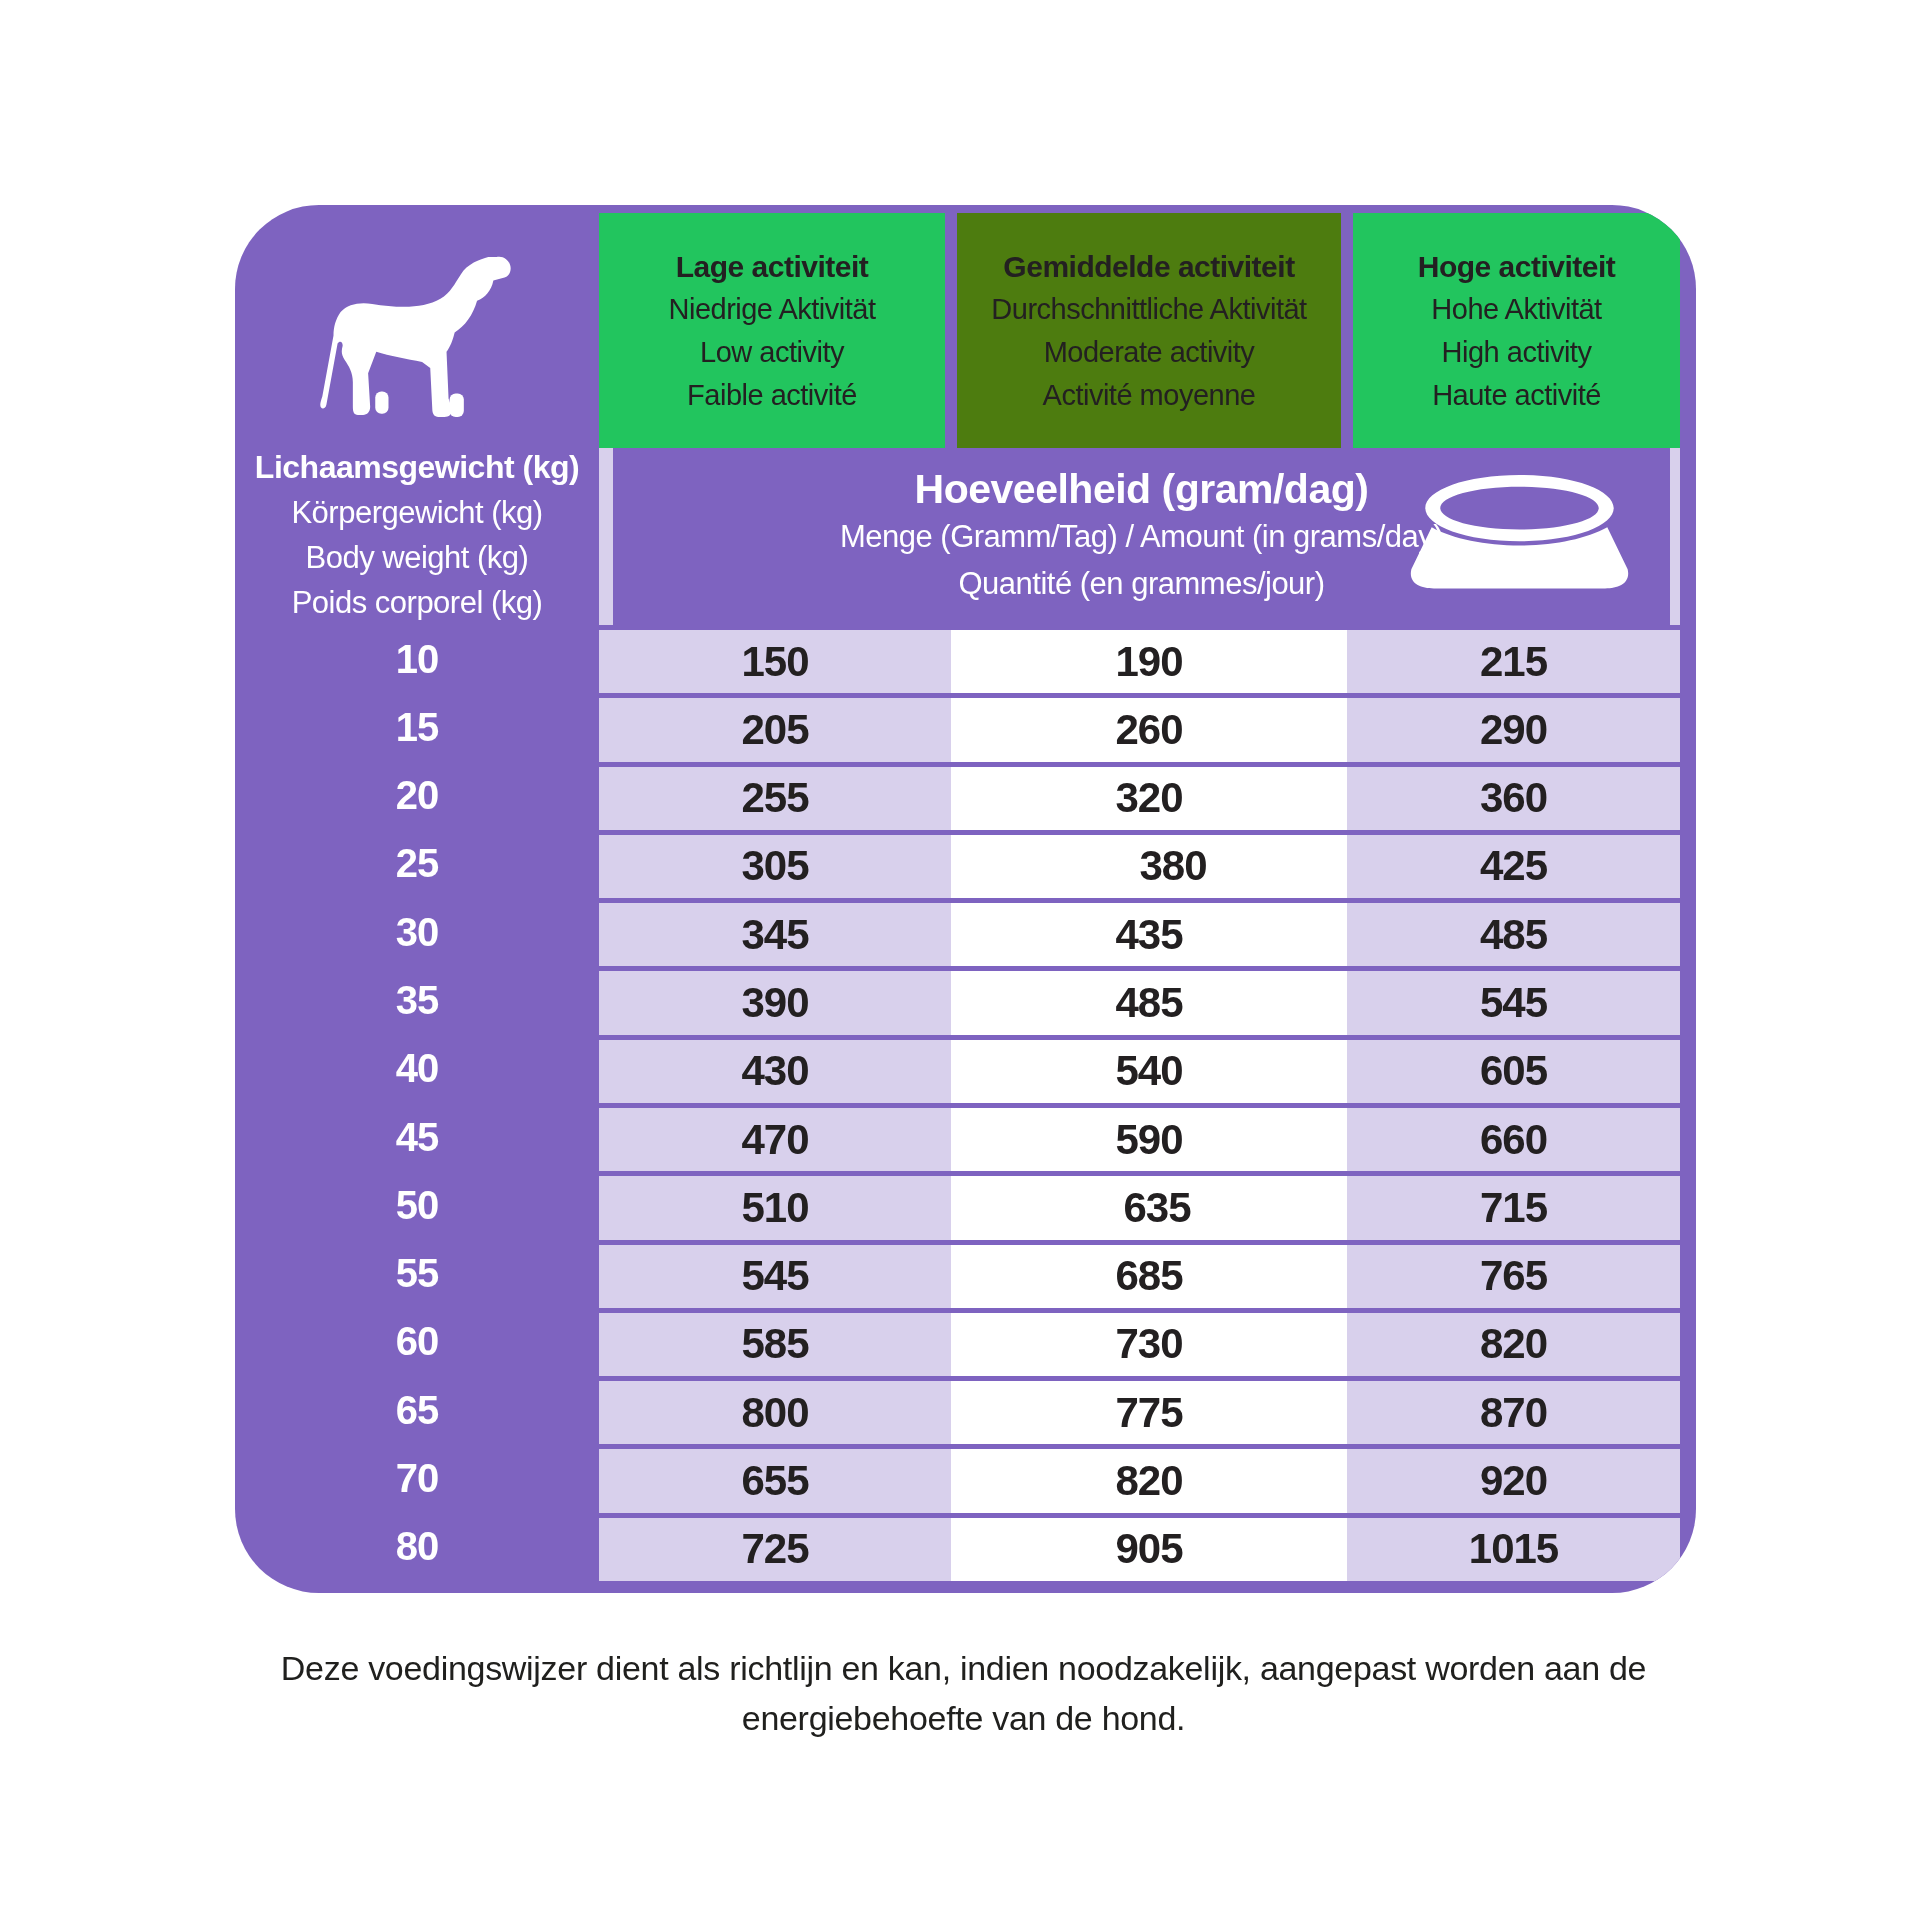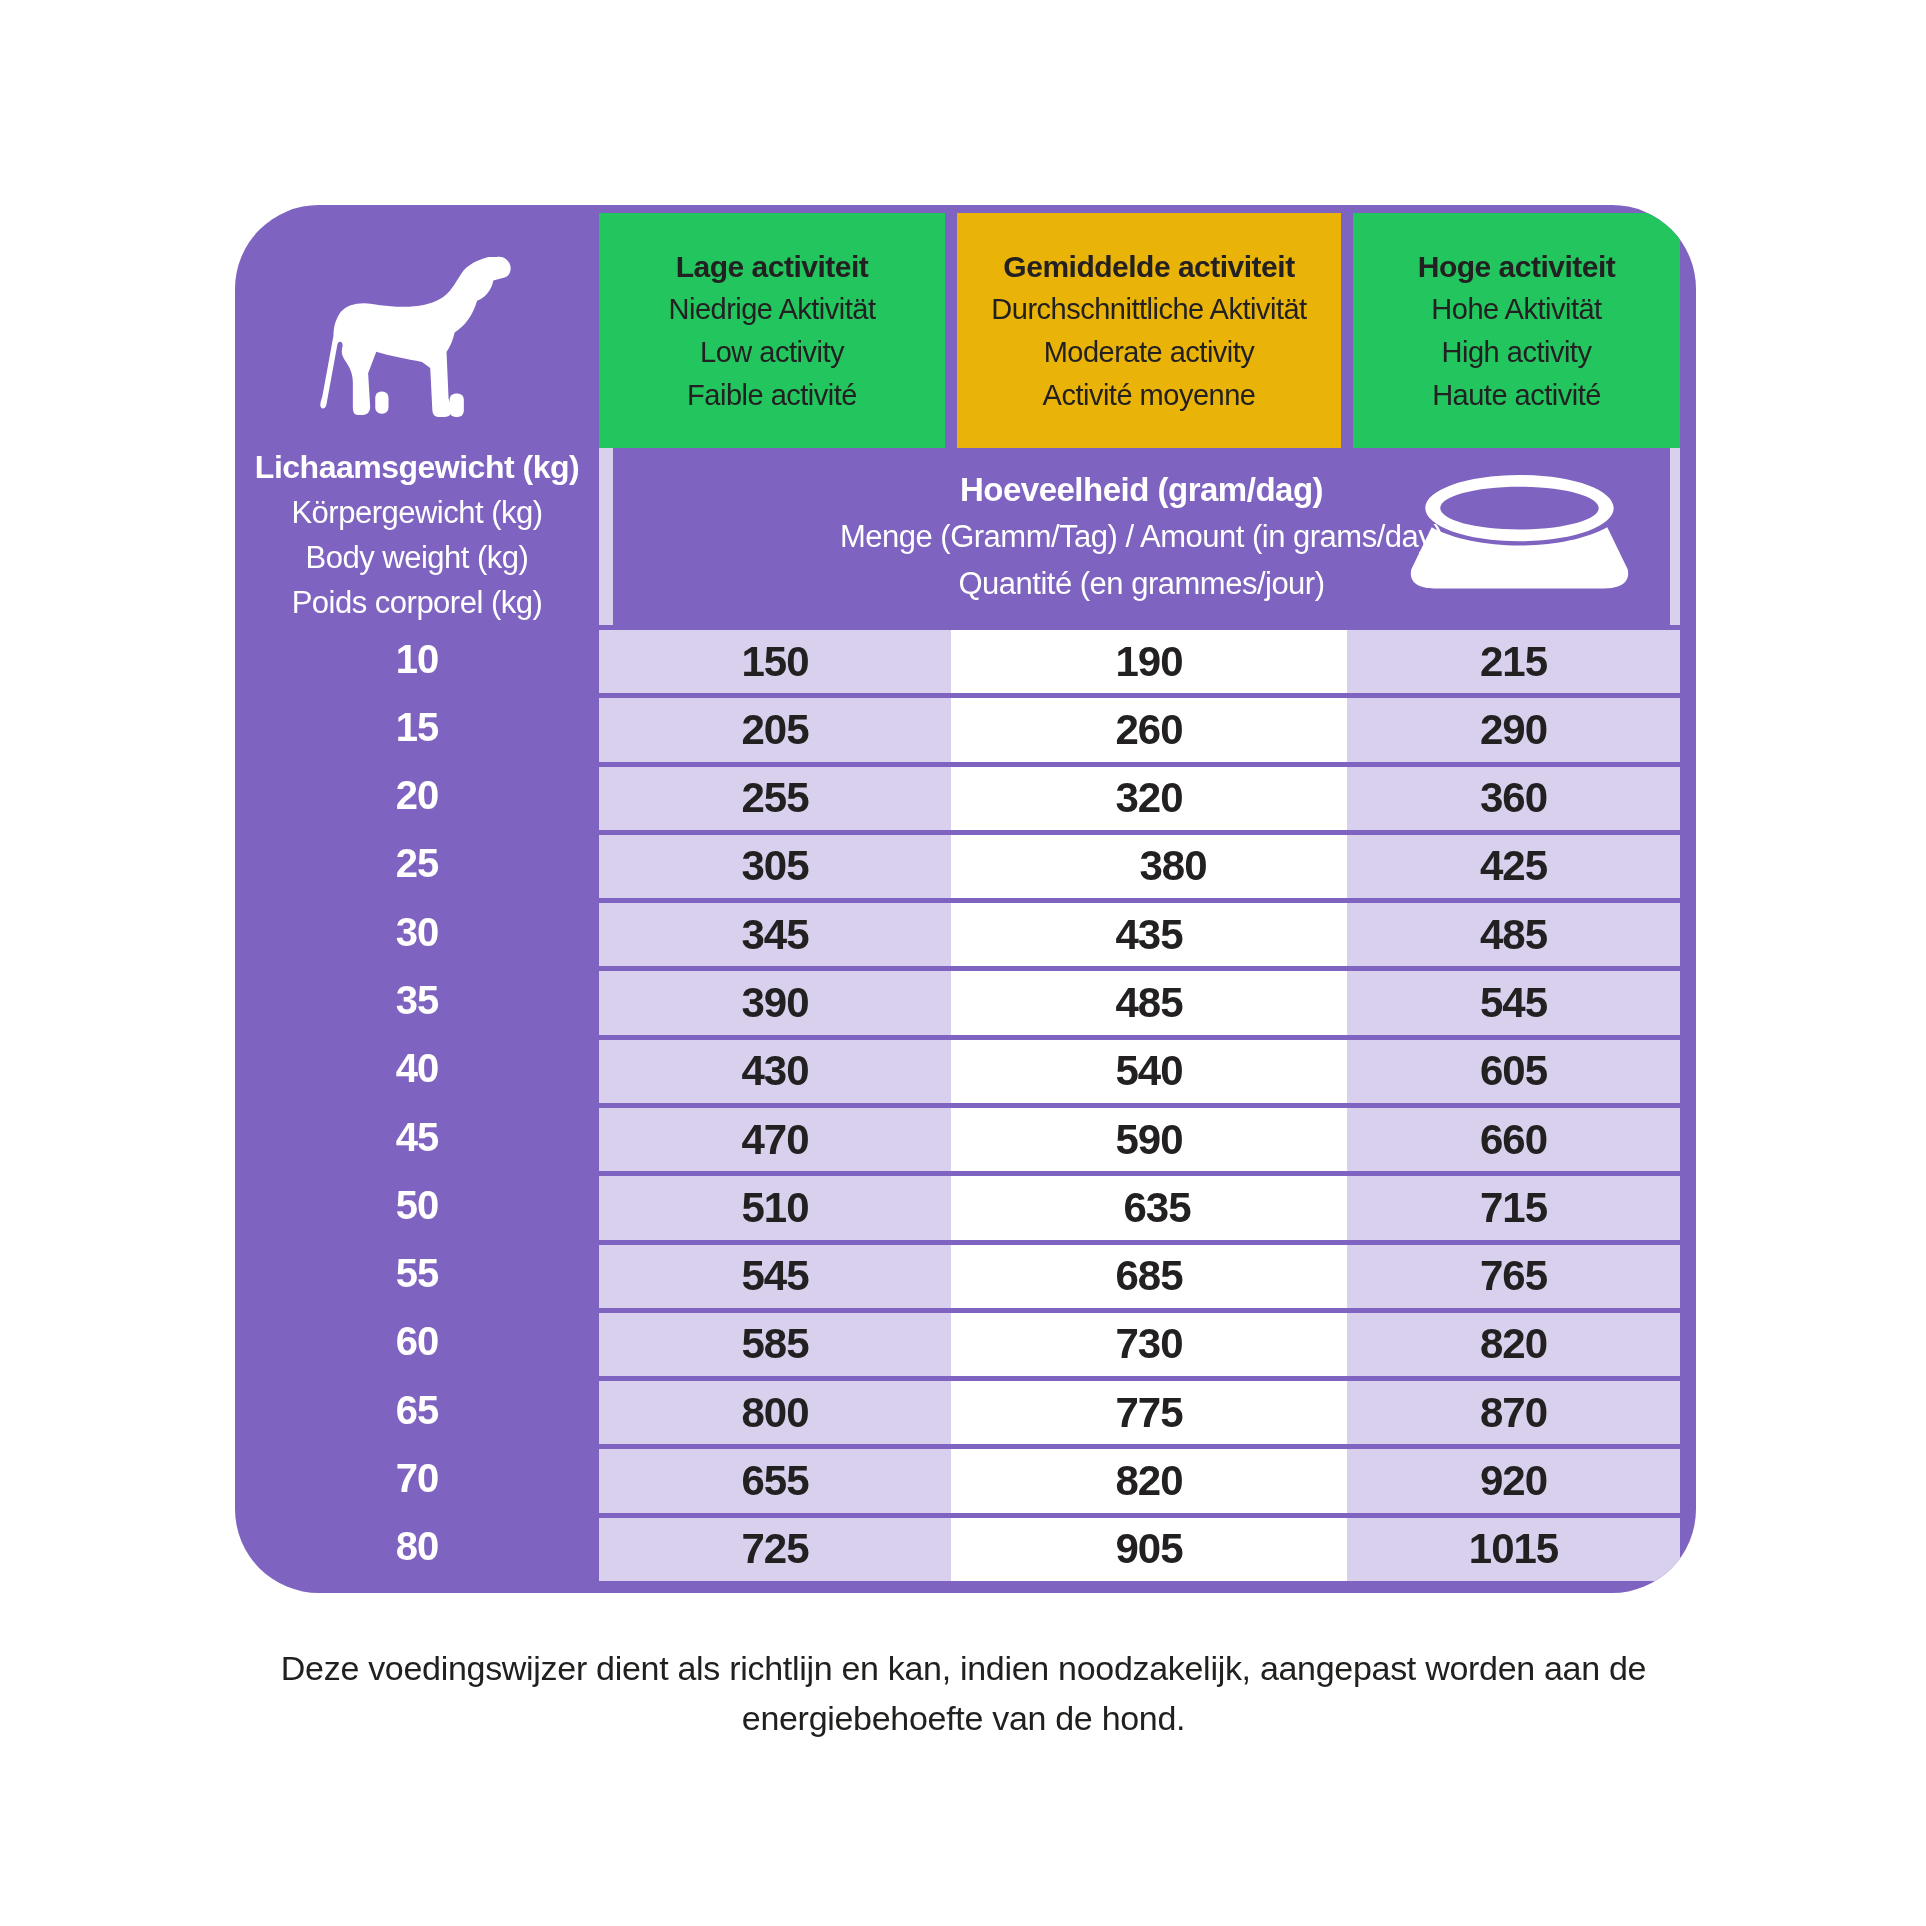--- a/index.html
+++ b/index.html
@@ -26,30 +26,30 @@
   .dog { width:202px; height:174px; margin-top:8px; }
   .wlabels { margin-top:24px; font-size:31px; line-height:45px; }
   .wlabels .t { font-size:32px; font-weight:bold; }
   
   .hdr {
     background:#22c55e; display:flex; flex-direction:column; justify-content:center;
     text-align:center; color:#232021; font-size:29px; line-height:43px;
   }
   .hdr .t { font-size:30px; font-weight:bold; }
   .hdr.c1 { grid-column:2; grid-row:1; margin-right:6px; }
-  .hdr.c2 { grid-column:3; grid-row:1; background:#eab308; margin:0 6px; }
+  .hdr.c2 { grid-column:3; grid-row:1; background:#4d7c0f; margin:0 6px; }
   .hdr.c3 { grid-column:4; grid-row:1; margin-left:6px; }
   
   .band-row { grid-column:2 / 5; grid-row:2; background:#D8D0EC; position:relative; }
   .band {
     position:absolute; top:0; bottom:0; left:14px; right:10px; background:#7E63C0;
     display:flex; flex-direction:column; justify-content:center; text-align:center;
     color:#ffffff; font-size:31px; line-height:47px;
   }
-  .band .t { font-size:33px; font-weight:bold; }
+  .band .t { font-size:41px; font-weight:bold; }
   .bowl { position:absolute; right:22px; top:50%; transform:translateY(-50%);
           width:257px; height:129px; }
   
   .wcell {
     grid-column:1; display:flex; align-items:center; justify-content:center;
     color:#ffffff; font-size:40px; font-weight:bold; letter-spacing:-1px;
   }
   .dcell {
     display:flex; align-items:center; justify-content:center;
     background:#D8D0EC; border-top:5px solid #7E63C0; box-sizing:border-box;

